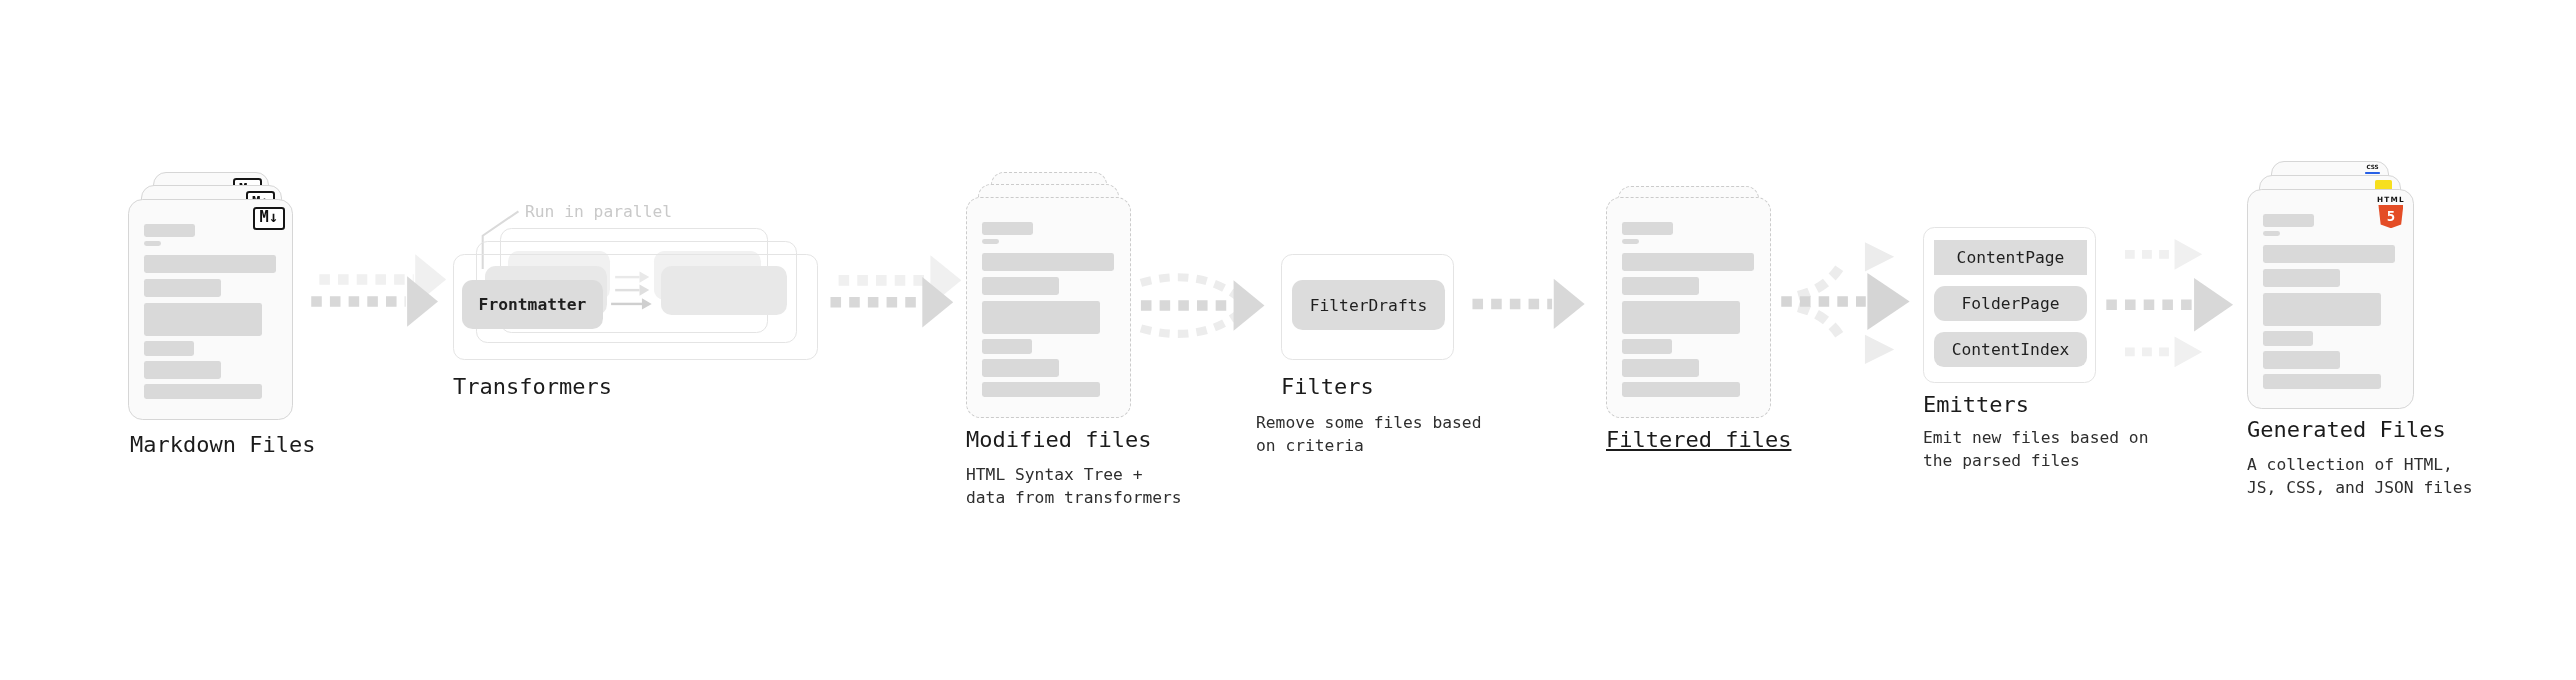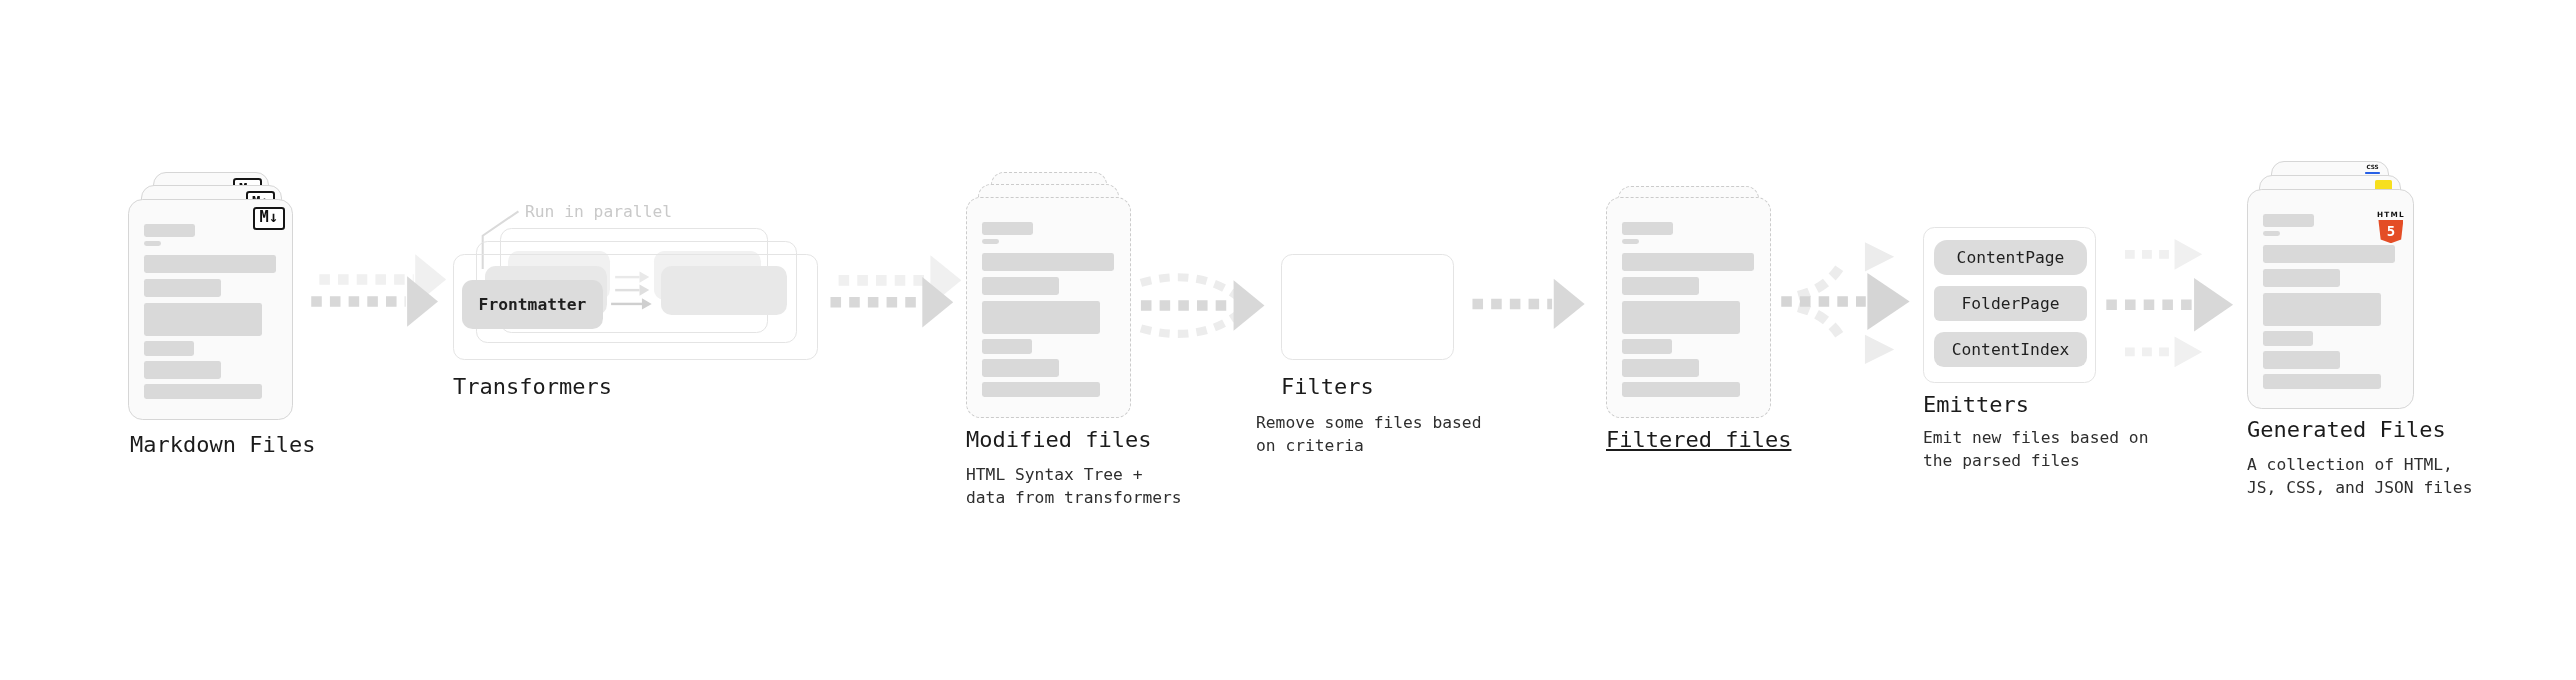--- a/index.html
+++ b/index.html
@@ -19,21 +19,21 @@
   .bar.b5{top:103px;width:118px;height:33px;}
   .bar.b6{top:141px;width:50px;height:14.6px;}
   .bar.b7{top:161px;width:77px;height:18px;}
   .bar.b8{top:184px;width:118px;height:14.6px;}
   
   .md-badge{position:absolute;top:6.5px;right:7.3px;width:32px;height:23px;border:2.4px solid #151515;border-radius:3.3px;
     background:#ffffff;color:#111;font-weight:bold;font-size:15.4px;line-height:1;
     display:flex;align-items:center;justify-content:center;box-sizing:border-box;}
   .md-badge.sm{width:28.4px;height:21px;font-size:14px;top:4.9px;right:6.5px;}
   
-  .html5-badge{position:absolute;top:4.9px;right:8.1px;width:28px;text-align:center;margin-top:15px;}
+  .html5-badge{position:absolute;top:4.9px;right:8.1px;width:28px;text-align:center;}
   .html5-top{font-size:7.3px;font-weight:bold;letter-spacing:1.2px;color:#111;font-family:"DejaVu Sans","Liberation Sans",sans-serif;}
   .html5-shield{width:25px;height:23.6px;margin:0.8px auto 0;background:#e44d26;color:#fff;font-weight:bold;font-size:14px;
     display:flex;align-items:center;justify-content:center;
     clip-path:polygon(0 0,100% 0,91% 84%,50% 100%,9% 84%);}
   .js-badge{position:absolute;top:4.1px;right:8.1px;width:17px;height:16.3px;background:#f7df1e;border-radius:1.6px;
     color:#f7df1e;font-size:6.5px;overflow:hidden;}
   .css-badge{position:absolute;top:3.3px;right:8.1px;width:14.6px;text-align:center;}
   .css-text{font-size:5.7px;font-weight:bold;color:#111;line-height:1;font-family:"DejaVu Sans","Liberation Sans",sans-serif;}
   .css-bar{height:2.4px;background:#2760e6;margin-top:0.8px;border-radius:0.8px;}
   
@@ -180,42 +180,43 @@
       <div class="bar b6"></div>
       <div class="bar b7"></div>
       <div class="bar b8"></div>
     </div>
   </div>
   <div class="h" style="left:966px;top:427px;">Modified files</div>
   <div class="sub" style="left:966px;top:463px;">HTML Syntax Tree +
 data from transformers</div>
 
   <div class="frame white" style="left:1281px;top:254px;width:173px;height:106px;"></div>
+  <div class="pill" style="left:1292px;top:280px;width:153px;height:50px;">FilterDrafts</div>
   <div class="h" style="left:1281px;top:374px;">Filters</div>
   <div class="sub" style="left:1256px;top:411px;">Remove some files based
 on criteria</div>
 
   <div>
     <div class="doc dashed back" style="left:1618px;top:186px;width:141px;height:221px;"></div>
     <div class="doc dashed" style="left:1606px;top:197px;width:165px;height:221px;">
       <div class="bar b1"></div>
       <div class="bar b2"></div>
       <div class="bar b3"></div>
       <div class="bar b4"></div>
       <div class="bar b5"></div>
       <div class="bar b6"></div>
       <div class="bar b7"></div>
       <div class="bar b8"></div>
     </div>
   </div>
   <div class="h" style="left:1606px;top:427px;text-decoration:underline;">Filtered files</div>
 
   <div class="frame white" style="left:1923px;top:227px;width:173px;height:156px;"></div>
-  <div class="pill" style="left:1934px;top:240px;width:153px;height:35px;border-radius:13px;">ContentPage</div>
-  <div class="pill" style="left:1934px;top:286px;width:153px;height:35px;border-radius:6px;">FolderPage</div>
+  <div class="pill" style="left:1934px;top:240px;width:153px;height:35px;border-radius:0;">ContentPage</div>
+  <div class="pill" style="left:1934px;top:286px;width:153px;height:35px;border-radius:11px;">FolderPage</div>
   <div class="pill" style="left:1934px;top:332px;width:153px;height:35px;border-radius:9.8px;">ContentIndex</div>
   <div class="h" style="left:1923px;top:392px;">Emitters</div>
   <div class="sub" style="left:1923px;top:426px;">Emit new files based on
 the parsed files</div>
 
   <div>
     <div class="doc back" style="left:2271px;top:161px;width:118px;height:220px;">
       <div class="css-badge">
         <div class="css-text">CSS</div>
         <div class="css-bar"></div>

